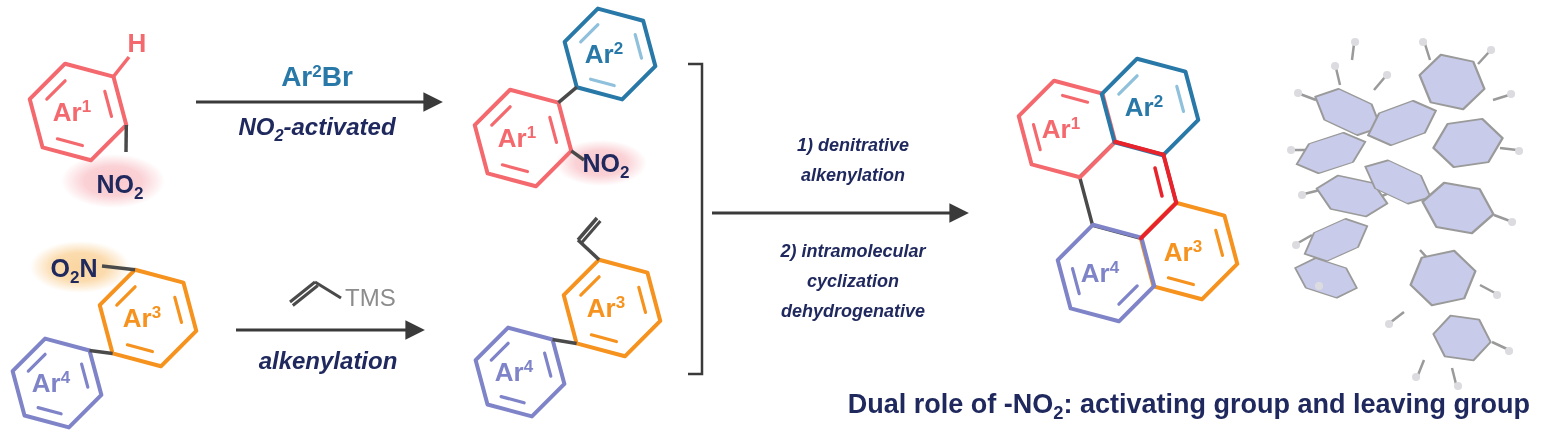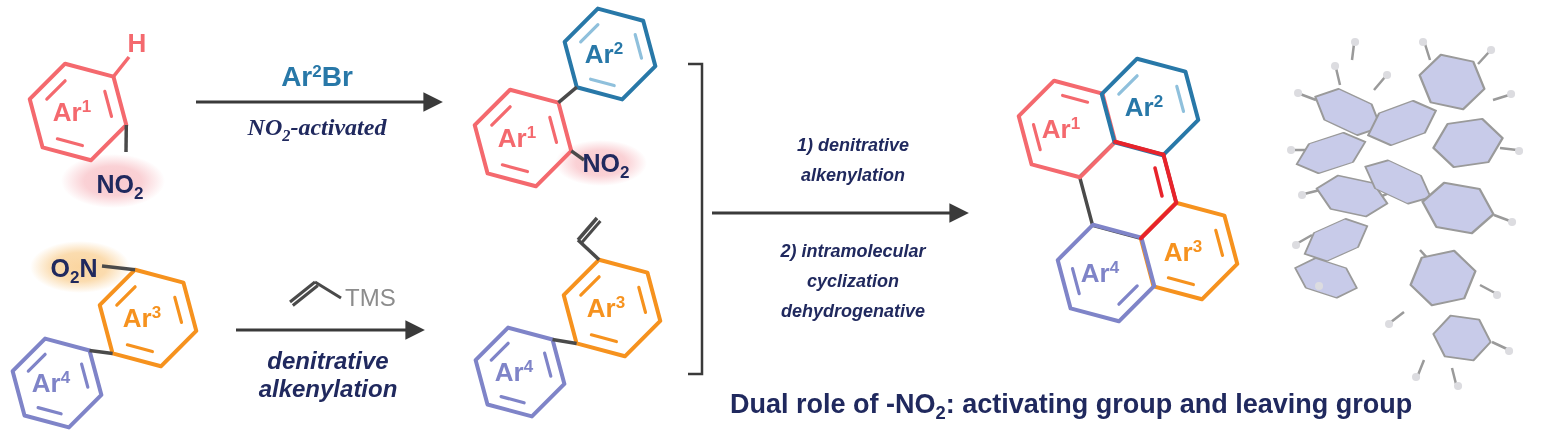--- a/index.html
+++ b/index.html
@@ -8,21 +8,21 @@
   svg text{font-family:"Liberation Sans",sans-serif;font-weight:bold;}
   .ring-label{font-size:26px;}
   .chem-label{font-size:25px;}
   .reagent-label{font-size:28px;}
   .tms-label{font-size:24px;font-weight:normal;}
   .h-label{font-size:26px;}
   .sup,.sub{font-size:17px;}
   .cap{position:absolute;font-weight:bold;font-style:italic;text-align:center;white-space:nowrap;}
   .cap.small{font-size:24px;line-height:28px;}
   .cap.step{font-size:18px;line-height:30px;}
-  .cap-main{position:absolute;font-weight:bold;font-size:27px;text-align:left;white-space:nowrap;}
+  .cap-main{position:absolute;font-weight:bold;font-size:27px;text-align:right;white-space:nowrap;}
   sub,sup{font-size:0.68em;}
 </style>
 </head>
 <body>
 
 <div id="canvas">
 
 <svg id="scheme" width="1545" height="433" viewBox="0 0 1545 433">
   <defs>
     <radialGradient id="gradPink">
@@ -203,26 +203,25 @@
     <g transform="translate(1443,278) rotate(-12) scale(0.92,0.78)">
           <polygon points="36.0,0.0 18.0,31.2 -18.0,31.2 -36.0,0.0 -18.0,-31.2 18.0,-31.2" fill="#C8CBE9" stroke="#9A9A9A" stroke-width="2.5" stroke-linejoin="round"></polygon>
         </g>
     <g transform="translate(1462,338) rotate(8) scale(0.85,0.7)">
           <polygon points="34.0,0.0 17.0,29.4 -17.0,29.4 -34.0,0.0 -17.0,-29.4 17.0,-29.4" fill="#C8CBE9" stroke="#9A9A9A" stroke-width="2.5" stroke-linejoin="round"></polygon>
         </g>
     <path fill="none" stroke-width="8" stroke-linecap="round" d="M1298 93 h.1 M1291 150 h.1 M1302 195 h.1 M1296 245 h.1 M1319 286 h.1 M1335 66 h.1 M1387 75 h.1 M1423 42 h.1 M1491 50 h.1 M1511 94 h.1 M1519 151 h.1 M1512 222 h.1 M1497 295 h.1 M1509 351 h.1 M1458 386 h.1 M1416 377 h.1 M1389 324 h.1 M1355 42 h.1" stroke="#DCDCE0"></path>
   </g>
 </svg>
 
-<div class="cap small" style="left: 192px; top: 113px; width: 250px; color: rgb(32, 41, 94); font-family: Liberation Serif, serif;">
+<div class="cap small" style="left: 192px; top: 113px; width: 250px; color: rgb(32, 41, 94);">
   <div><span>NO</span><sub>2</sub><span>-activated</span></div>
 </div>
 
 <div class="cap small" style="left: 228px; top: 347px; width: 200px; color: rgb(32, 41, 94);">
-  <div>denitrative</div>
   <div>alkenylation</div>
 </div>
 
 <div class="cap step" style="left: 737px; top: 130px; width: 232px; color: rgb(32, 41, 94);">
   <div>1) denitrative</div>
   <div>alkenylation</div>
 </div>
 
 <div class="cap step" style="left: 725px; top: 236px; width: 256px; color: rgb(32, 41, 94);">
   <div>2) intramolecular</div>

